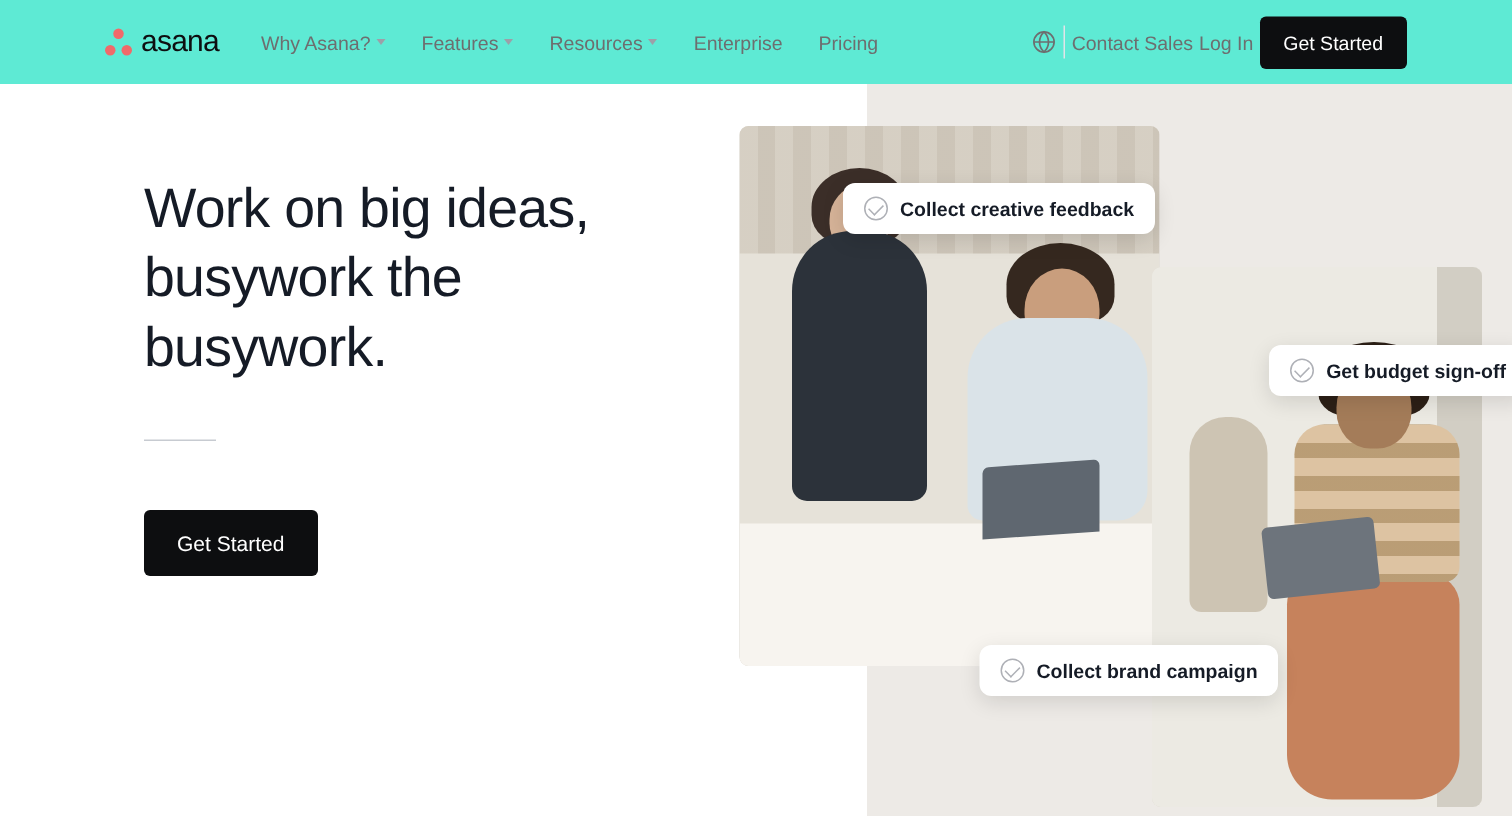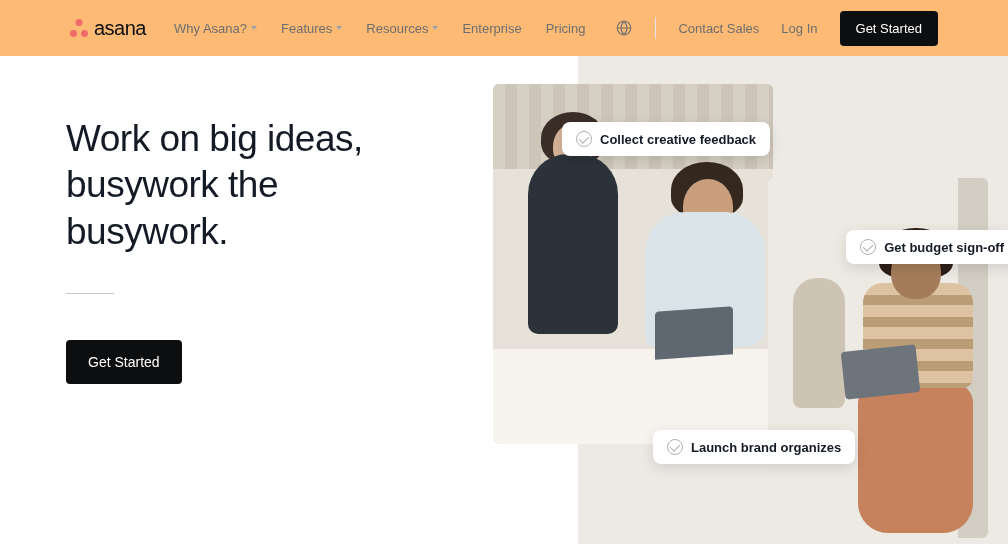--- a/index.html
+++ b/index.html
@@ -1,40 +1,40 @@
 <!DOCTYPE html>
 <html><head>
   <meta charset="utf-8">
   <style>
     * { margin: 0; padding: 0; box-sizing: border-box; }
     body { font-family: -apple-system, BlinkMacSystemFont, "Segoe UI", Helvetica, Arial, sans-serif; color: #151b26; width: 1008px; height: 544px; overflow: hidden; position: relative; }
     
     
-    .header { display: flex; align-items: center; padding: 12px 70px; height: 56px; background: #fdba74; position: relative; z-index: 10; }
+    .header { display: flex; align-items: center; padding: 12px 70px; height: 56px; background: #5eead4; position: relative; z-index: 10; }
     .logo { display: flex; align-items: center; gap: 6px; margin-right: 28px; cursor: pointer; }
     .logo-dots { position: relative; width: 18px; height: 18px; }
     .logo-dots span { position: absolute; width: 7px; height: 7px; border-radius: 50%; background: #f06a6a; }
     .logo-dots span:nth-child(1){ top:0; left:50%; transform:translateX(-50%);}
     .logo-dots span:nth-child(2){ bottom:0; left:0;}
     .logo-dots span:nth-child(3){ bottom:0; right:0;}
     .logo-text { font-size: 20px; font-weight: 500; letter-spacing: -0.5px; color:#0d0e10; }
     .nav { display: flex; gap: 24px; flex: 1; }
     .nav-item { font-size: 13px; color: #6d6e6f; display: flex; align-items: center; gap: 4px; cursor: pointer; }
     .chev { width: 0; height: 0; border-left: 3px solid transparent; border-right: 3px solid transparent; border-top: 4px solid #9ca0a8; }
-    .right-nav { display: flex; align-items: center; gap: 22px; }
+    .right-nav { display: flex; align-items: center; gap: 4px; }
     .globe { width: 18px; height: 18px; cursor: pointer; }
     .divider-v { width: 1px; height: 22px; background: #e1e4e8; }
     .text-link { font-size: 13px; color: #6d6e6f; cursor: pointer; }
     .btn-primary { background: #0d0e10; color: #fff; border: none; padding: 10px 16px; font-size: 13px; font-weight: 500; border-radius: 4px; cursor: pointer; }
     
     
     .bg-split { position: absolute; top: 0; right: 0; width: 430px; height: 544px; background: #edeae6; z-index: 0; }
     
     
-    .hero { display: flex; padding: 60px 0 0 66px; position: relative; z-index: 1; align-items: center; }
+    .hero { display: flex; padding: 60px 0 0 96px; position: relative; z-index: 1; align-items: center; }
     .hero-left { width: 380px; }
     .hero-title { font-size: 37px; font-weight: 400; line-height: 1.25; letter-spacing: -0.5px; color:#151b26; }
     .hr { width: 48px; height: 1px; background: #c7cbd1; margin: 38px 0 24px; }
     .hero-sub { font-size: 14px; line-height: 1.6; color: #3f4145; max-width: 340px; }
     .cta-row { display: flex; align-items: center; gap: 22px; margin-top: 46px; }
     .btn-cta { background: #0d0e10; color: #fff; border: none; padding: 14px 22px; font-size: 14px; font-weight: 500; border-radius: 4px; cursor: pointer; }
     .watch-video { display: flex; align-items: center; gap: 10px; font-size: 14px; font-weight: 500; cursor: pointer; }
     .play-circle { width: 26px; height: 26px; border: 1.5px solid #151b26; border-radius: 50%; display: flex; align-items: center; justify-content: center; }
     .play-tri { width: 0; height: 0; border-top: 4px solid transparent; border-bottom: 4px solid transparent; border-left: 6px solid #151b26; margin-left: 2px; }
     
@@ -166,15 +166,15 @@
   <div class="chip chip1">
       <span class="check"></span>
       <span>Collect creative feedback</span>
     </div>
   <div class="chip chip2">
       <span class="check"></span>
       <span>Get budget sign-off</span>
     </div>
   <div class="chip chip3">
       <span class="check"></span>
-      <span>Launch brand organizes</span>
+      <span>Collect brand campaign</span>
     </div>
 </div>
 
 </body></html>

